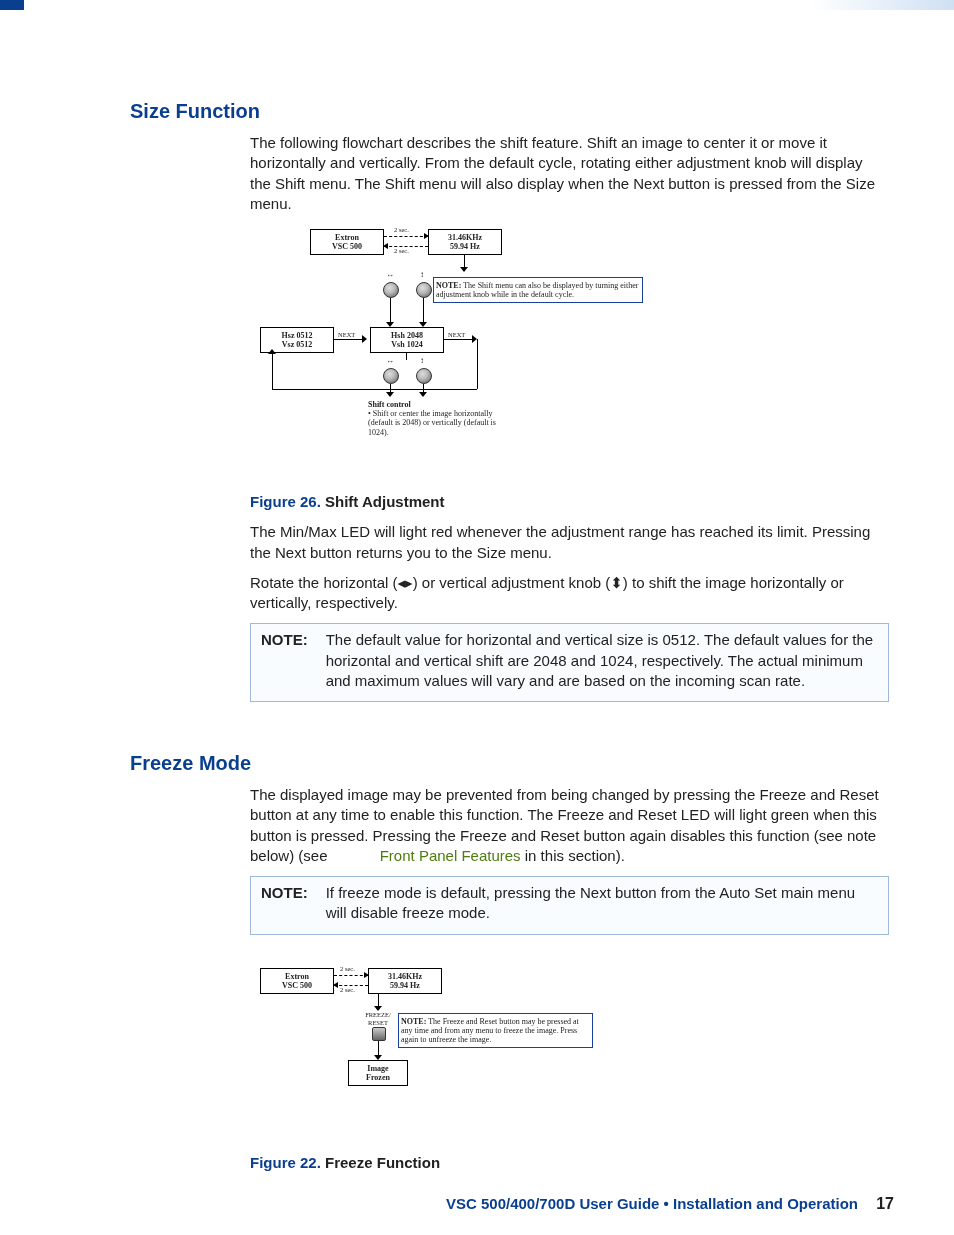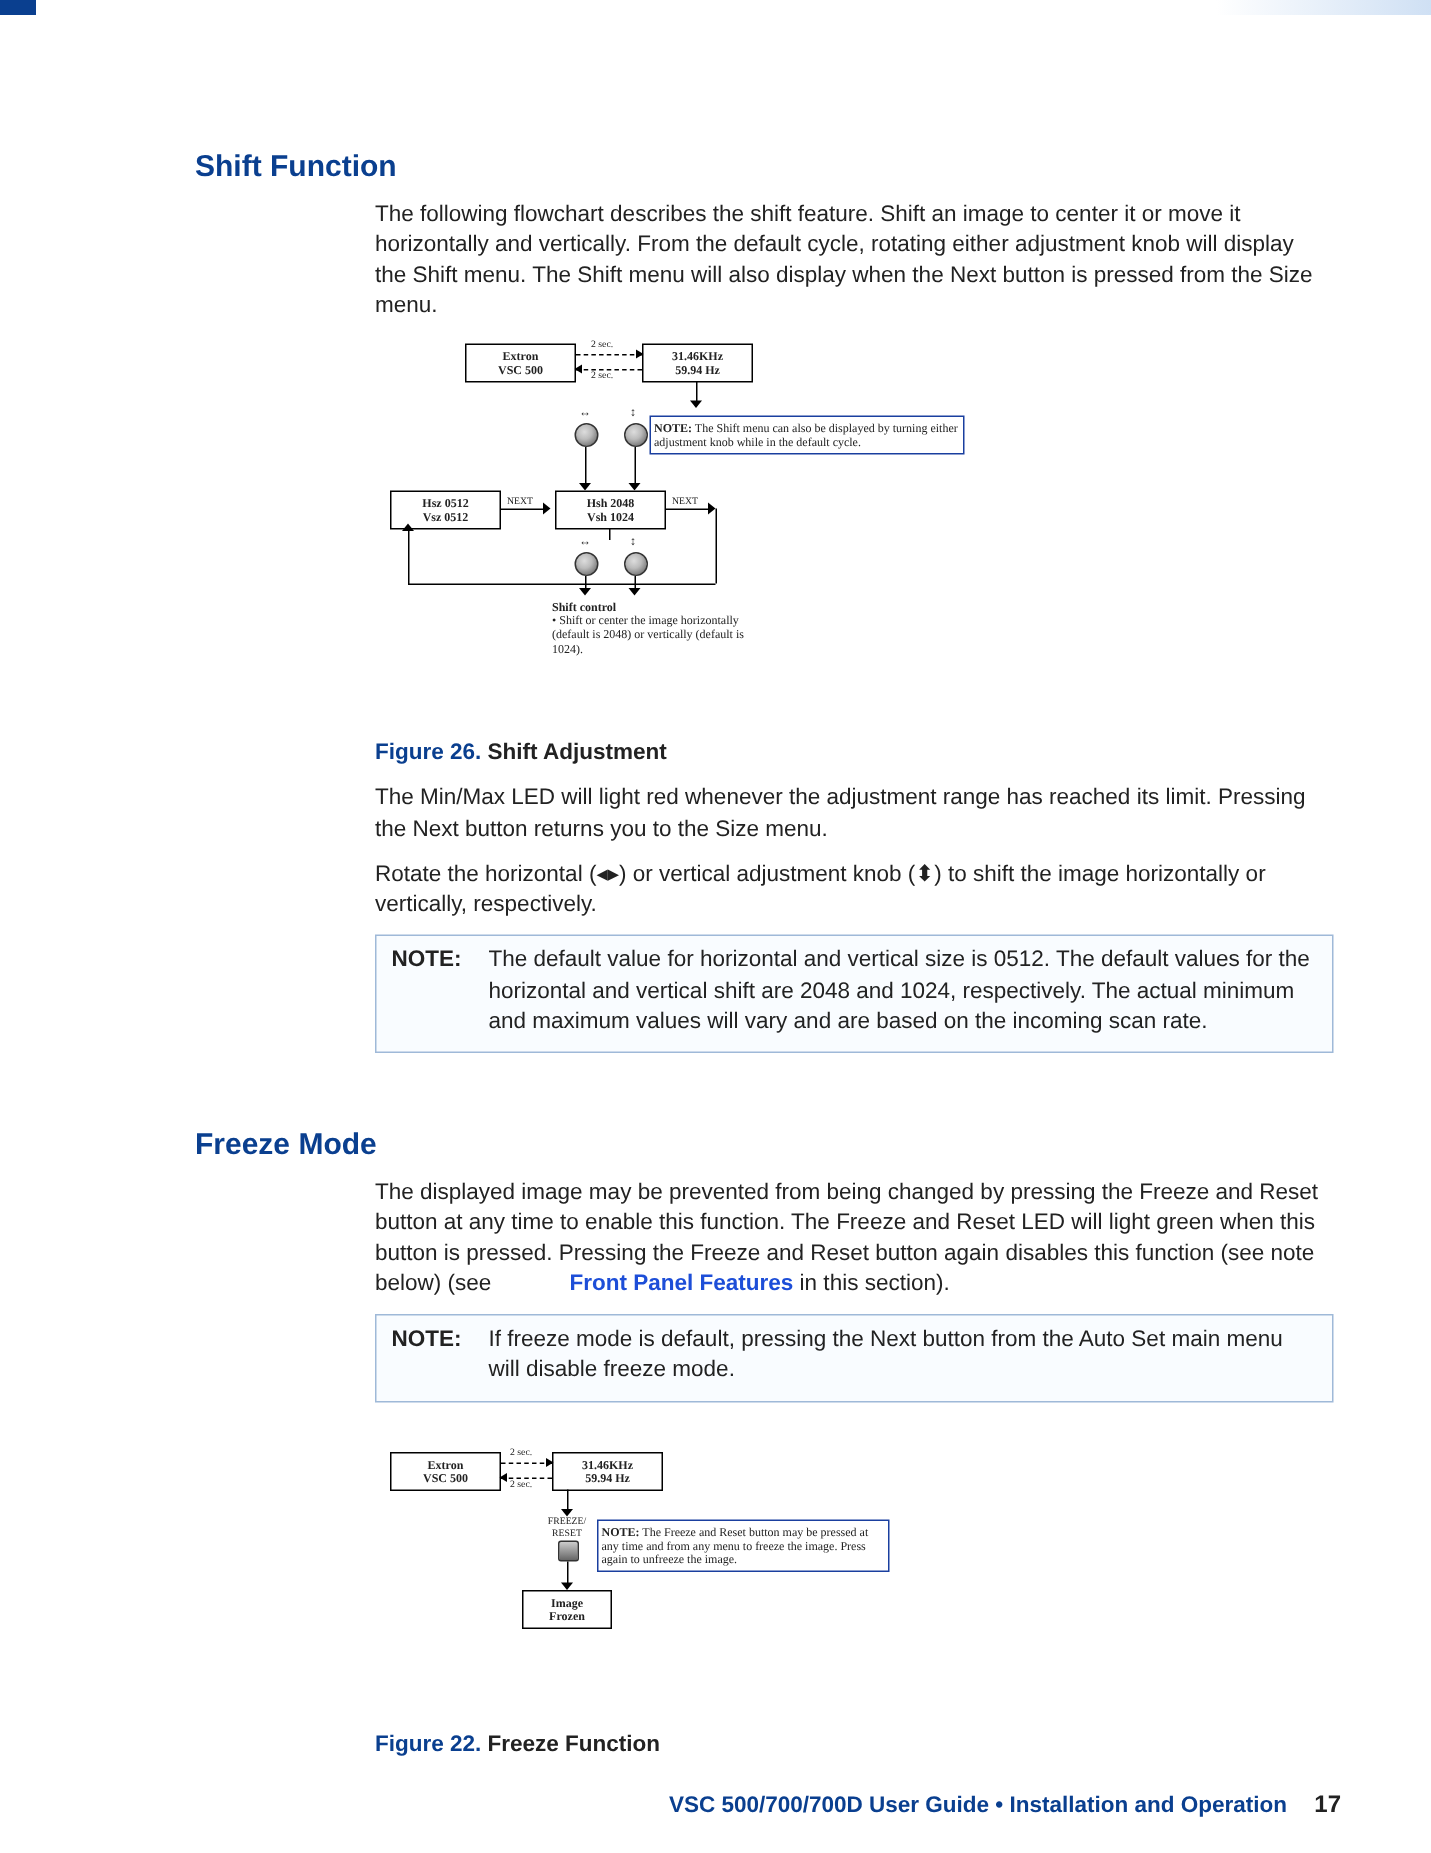--- a/index.html
+++ b/index.html
@@ -42,22 +42,22 @@
   }
   .fig-caption .label {
     color: #0a3f8f;
     font-weight: 700;
   }
   .fig-caption .title {
     font-weight: 700;
     color: #222;
   }
   .linklike {
-    color: #1d4ed8;
-    font-weight: 700;
+    color: #4d7c0f;
+    font-weight: 400;
     padding-left: 48px;
   }
   .note-box {
     border: 1px solid #9fb9d8;
     background: #f9fcff;
     margin-left: 190px;
     margin-right: 5px;
     padding: 6px 10px 10px 10px;
     display: flex;
     gap: 18px;
@@ -150,21 +150,21 @@
     border-radius: 2px;
   }
 </style>
 </head>
 <body>
 
 <div class="topbar"></div>
 
 <div class="page">
 
-  <h2 class="section">Shift Function</h2>
+  <h2 class="section">Size Function</h2>
   <p class="bodytext">The following flowchart describes the shift feature. Shift an image to center it or move it horizontally and vertically.  From the default cycle, rotating either adjustment knob will display the Shift menu. The Shift menu will also display when the Next button is pressed from the Size menu.</p>
 
   <div class="diagram" style="height:240px;">
 
     <div class="box" style="left:60px; top:5px; width:74px;">Extron<br>VSC  500</div>
     <div class="box" style="left:178px; top:5px; width:74px;">31.46KHz<br>59.94 Hz</div>
 
     <div class="dashed" style="left:134px; top:12px; width:44px;"></div>
     <div class="dashed" style="left:134px; top:22px; width:44px;"></div>
     <div class="arrow-head" style="left:174px; top:9px; border-width:3px 0 3px 5px; border-color:transparent transparent transparent #000;"></div>
@@ -274,19 +274,19 @@
 
     <div class="box" style="left:98px; top:97px; width:60px;">Image<br>Frozen</div>
   </div>
 
   <div class="fig-caption" style="margin-top:40px;">
     <span class="label">Figure 22.</span>
     <span class="title">Freeze Function</span>
   </div>
 
   <div class="footer">
-    <span class="title">VSC 500/700/700D User Guide</span>
+    <span class="title">VSC 500/400/700D User Guide</span>
     <span class="section"> • </span>
     <span class="section">Installation and Operation</span>
     <span class="pg">17</span>
   </div>
 
 </div>
 
 </body></html>

